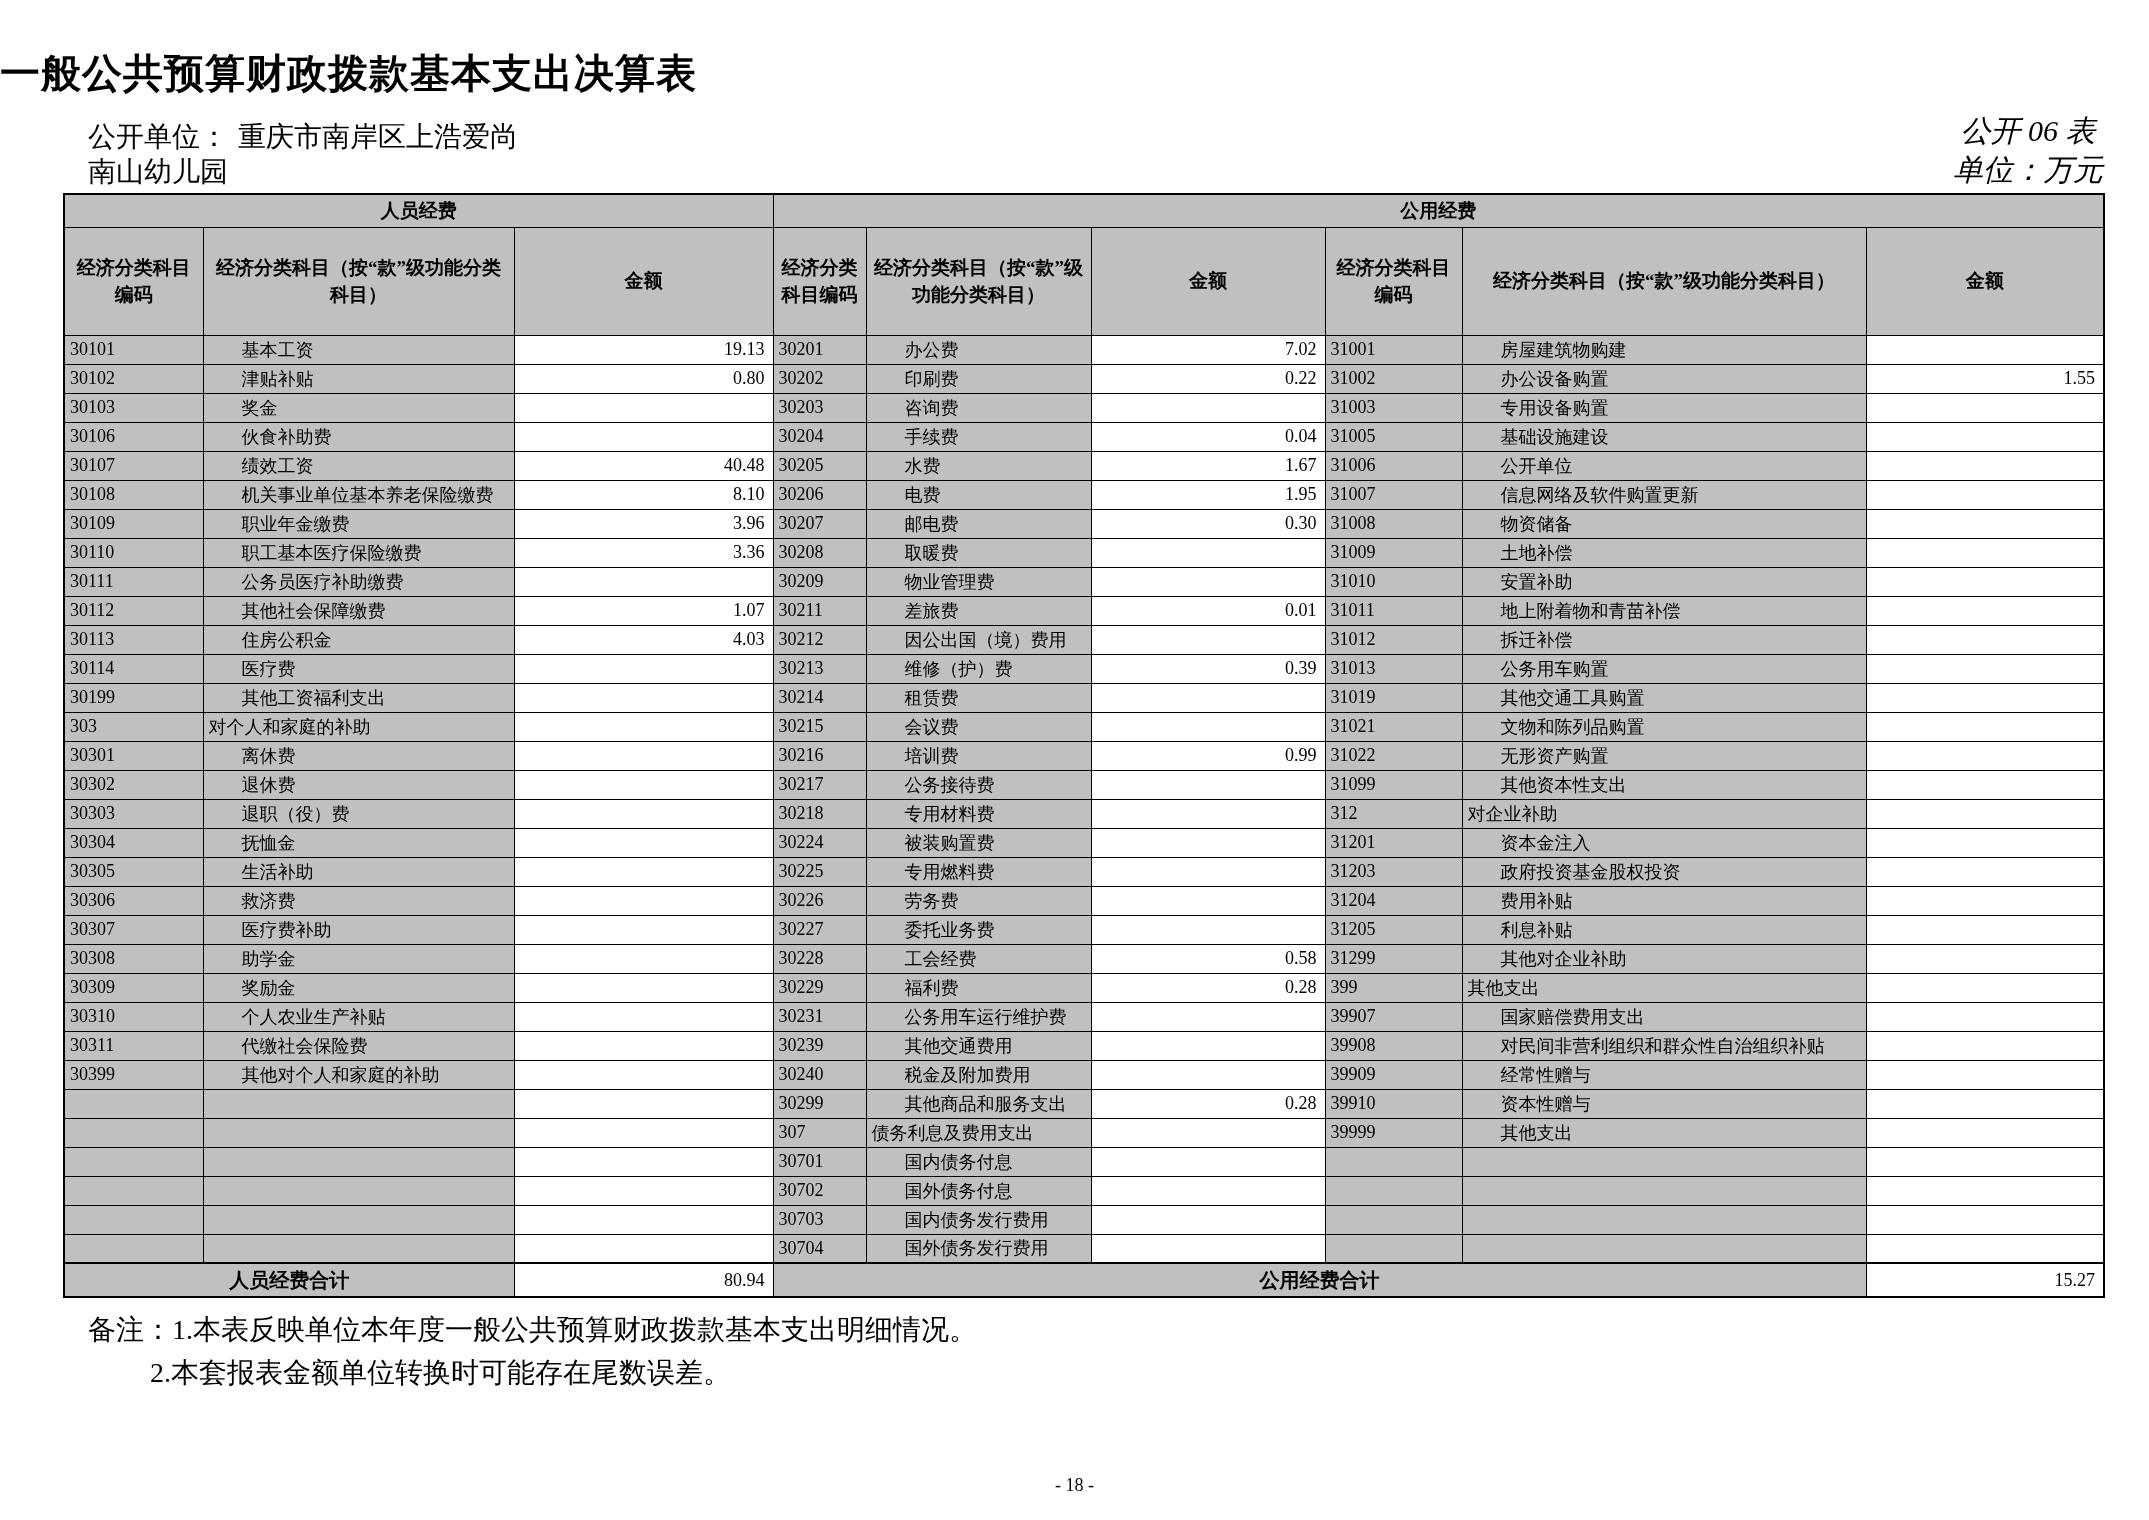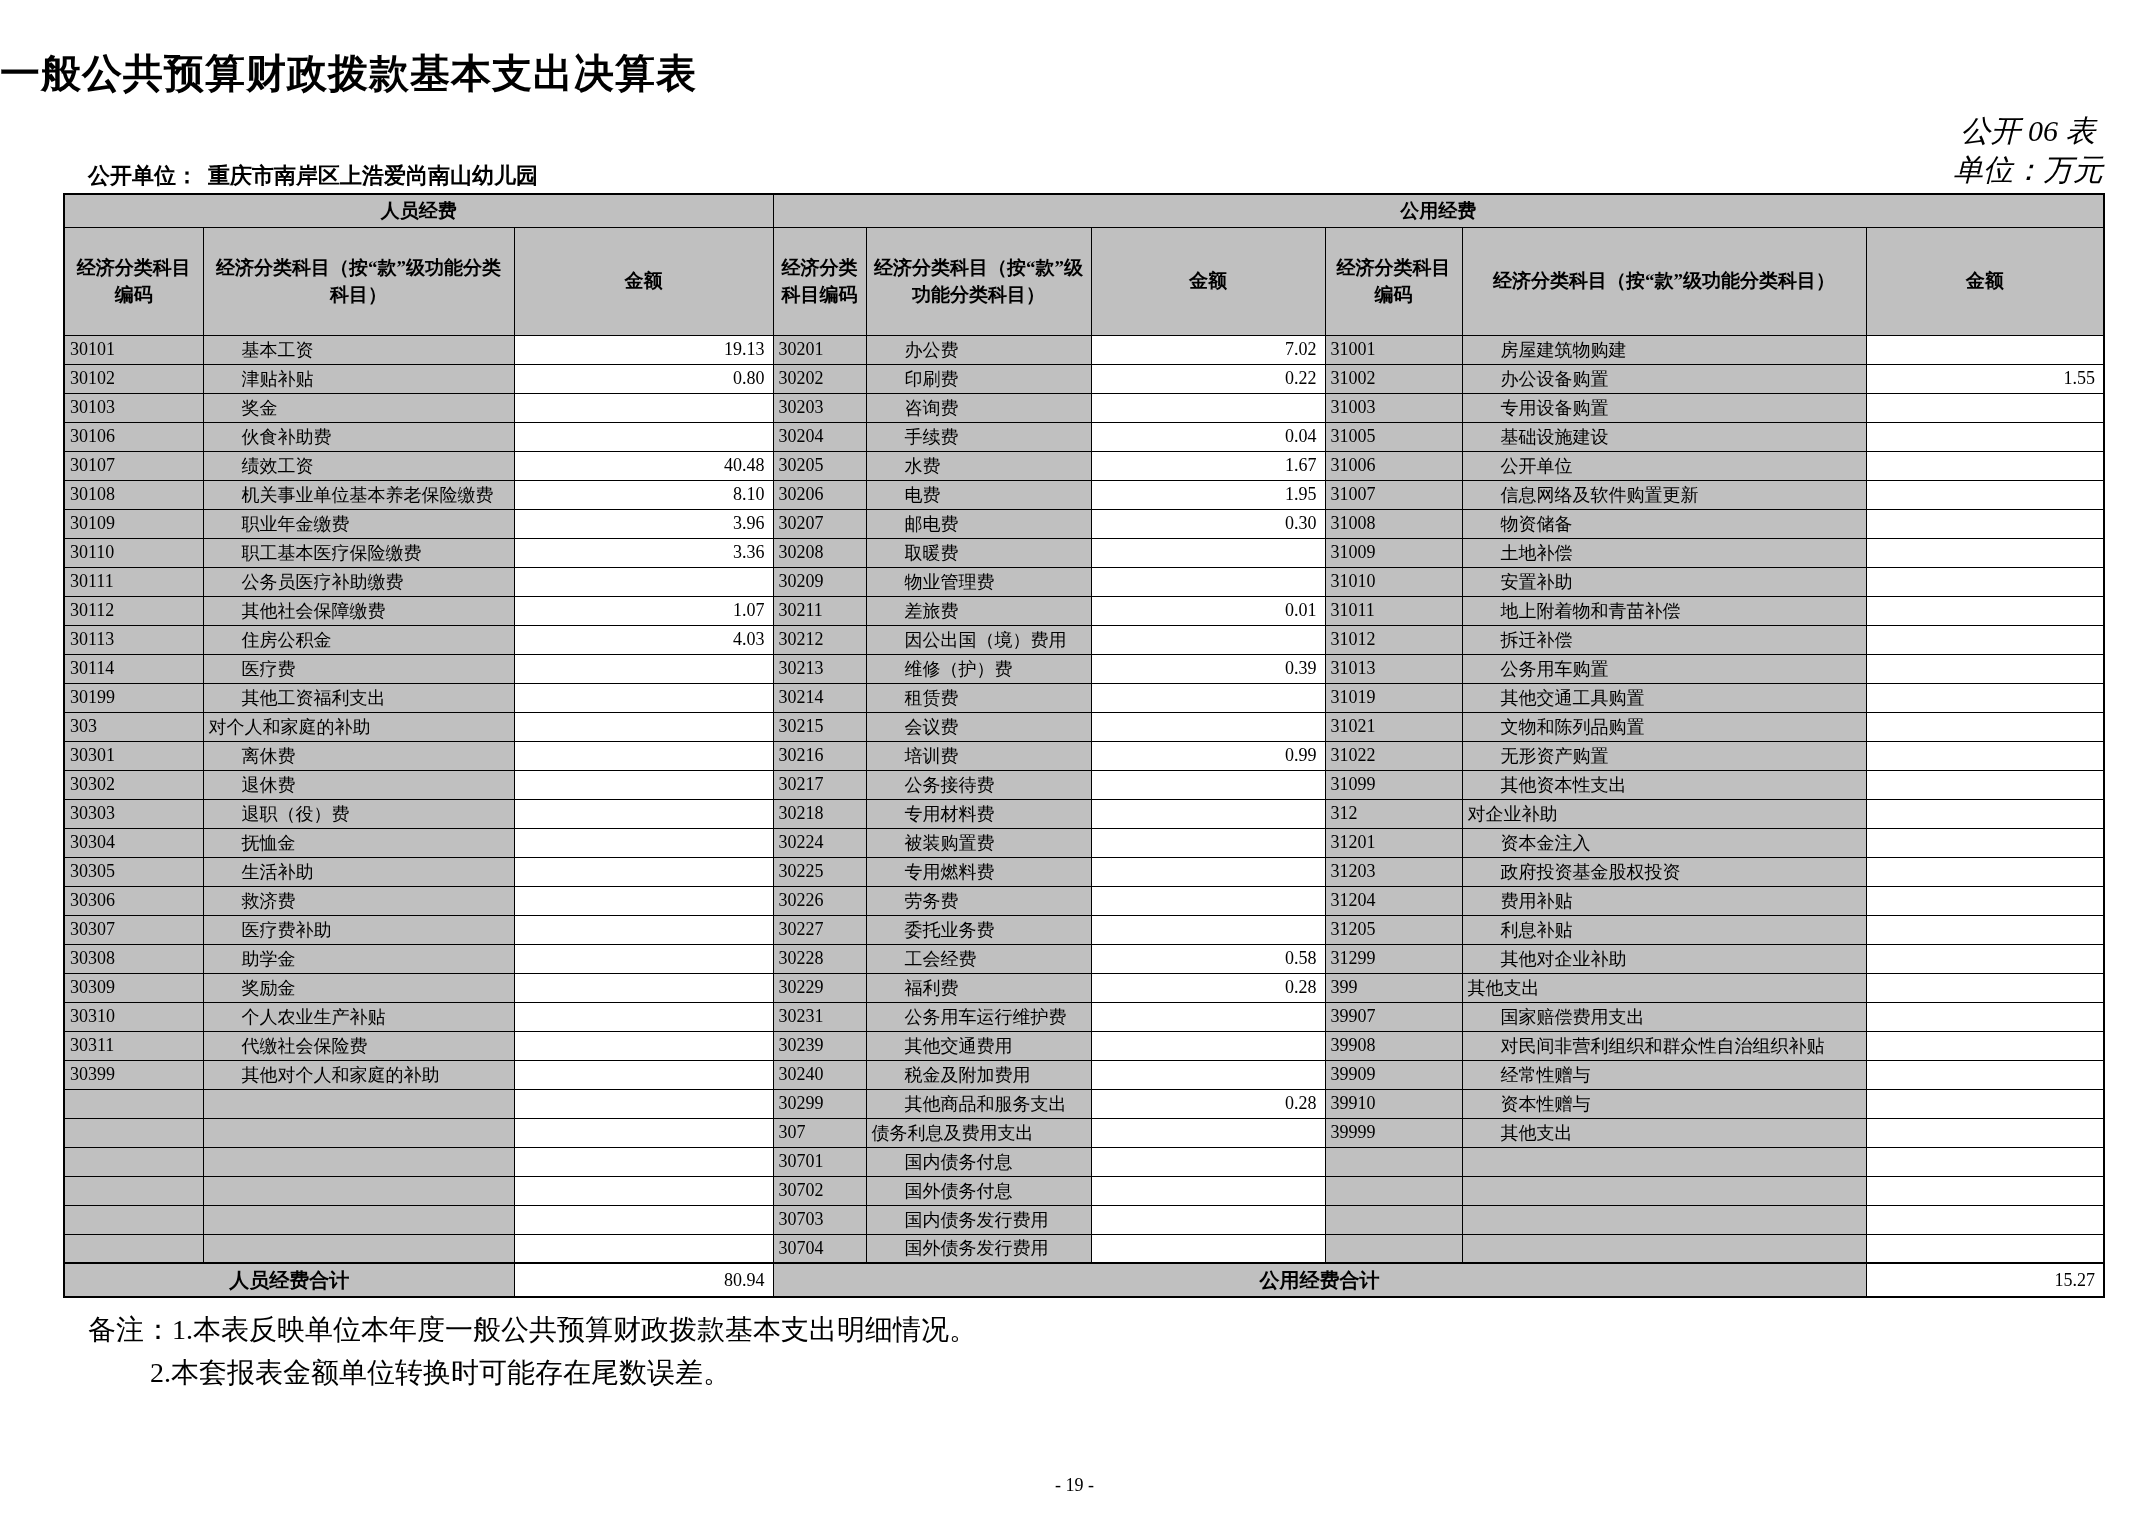--- a/index.html
+++ b/index.html
@@ -19,23 +19,22 @@
     letter-spacing:1px;
   }
   .info-row{
     display:flex;
     justify-content:space-between;
     align-items:flex-end;
     margin:10px 46px 4px 88px;
   }
   .org{
     width:452px;
-    font-size:22px;
+    font-size:28px;
     line-height:1.25;
-    font-weight:bold;
   }
   .org .lbl{margin-right:10px;}
   .form-info{
     text-align:center;
     font-size:30px;
     line-height:1.3;
     font-style:italic;
   }
   table.acct{
     margin-left:63px;
@@ -485,15 +484,15 @@
         <td class="a">15.27</td>
       </tr>
     </tbody>
   </table>
 
   <div class="notes">
     <div class="n1">备注：1.本表反映单位本年度一般公共预算财政拨款基本支出明细情况。</div>
     <div class="n2">2.本套报表金额单位转换时可能存在尾数误差。</div>
   </div>
 
-  <div class="page-num">- 19 -</div>
+  <div class="page-num">- 18 -</div>
 
 </div>
 
 </body></html>

